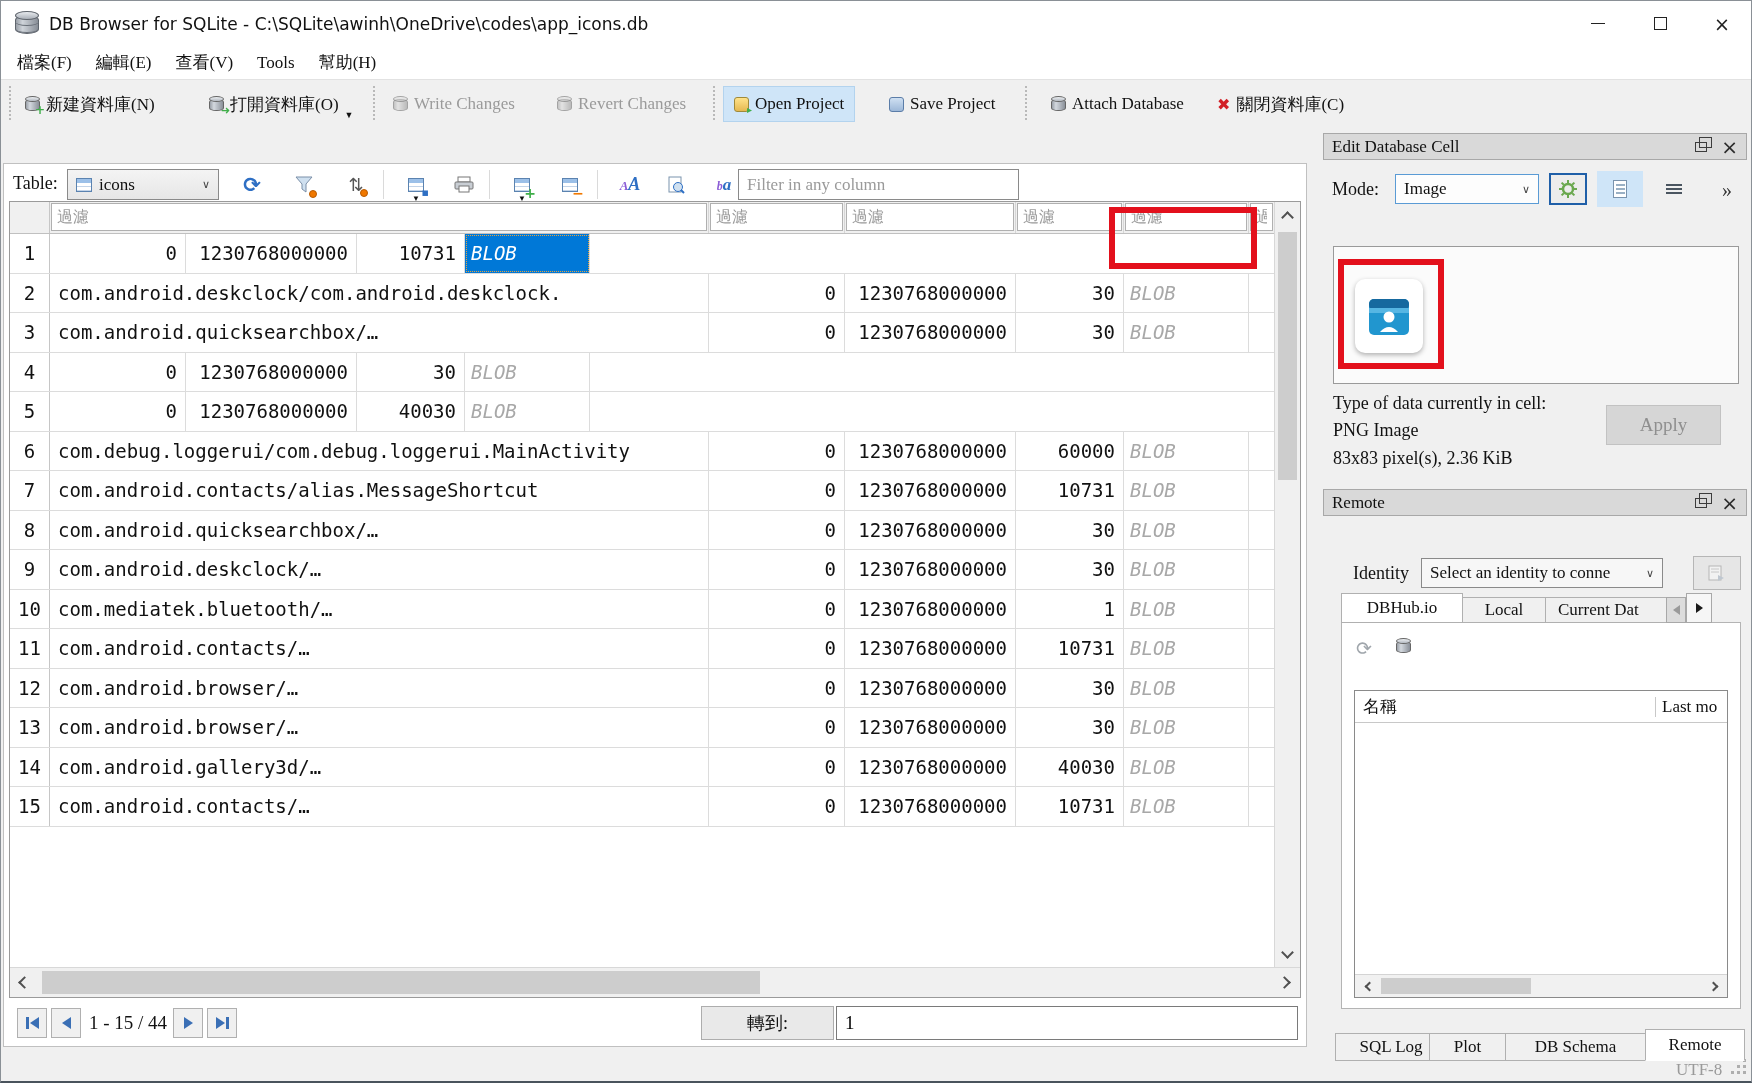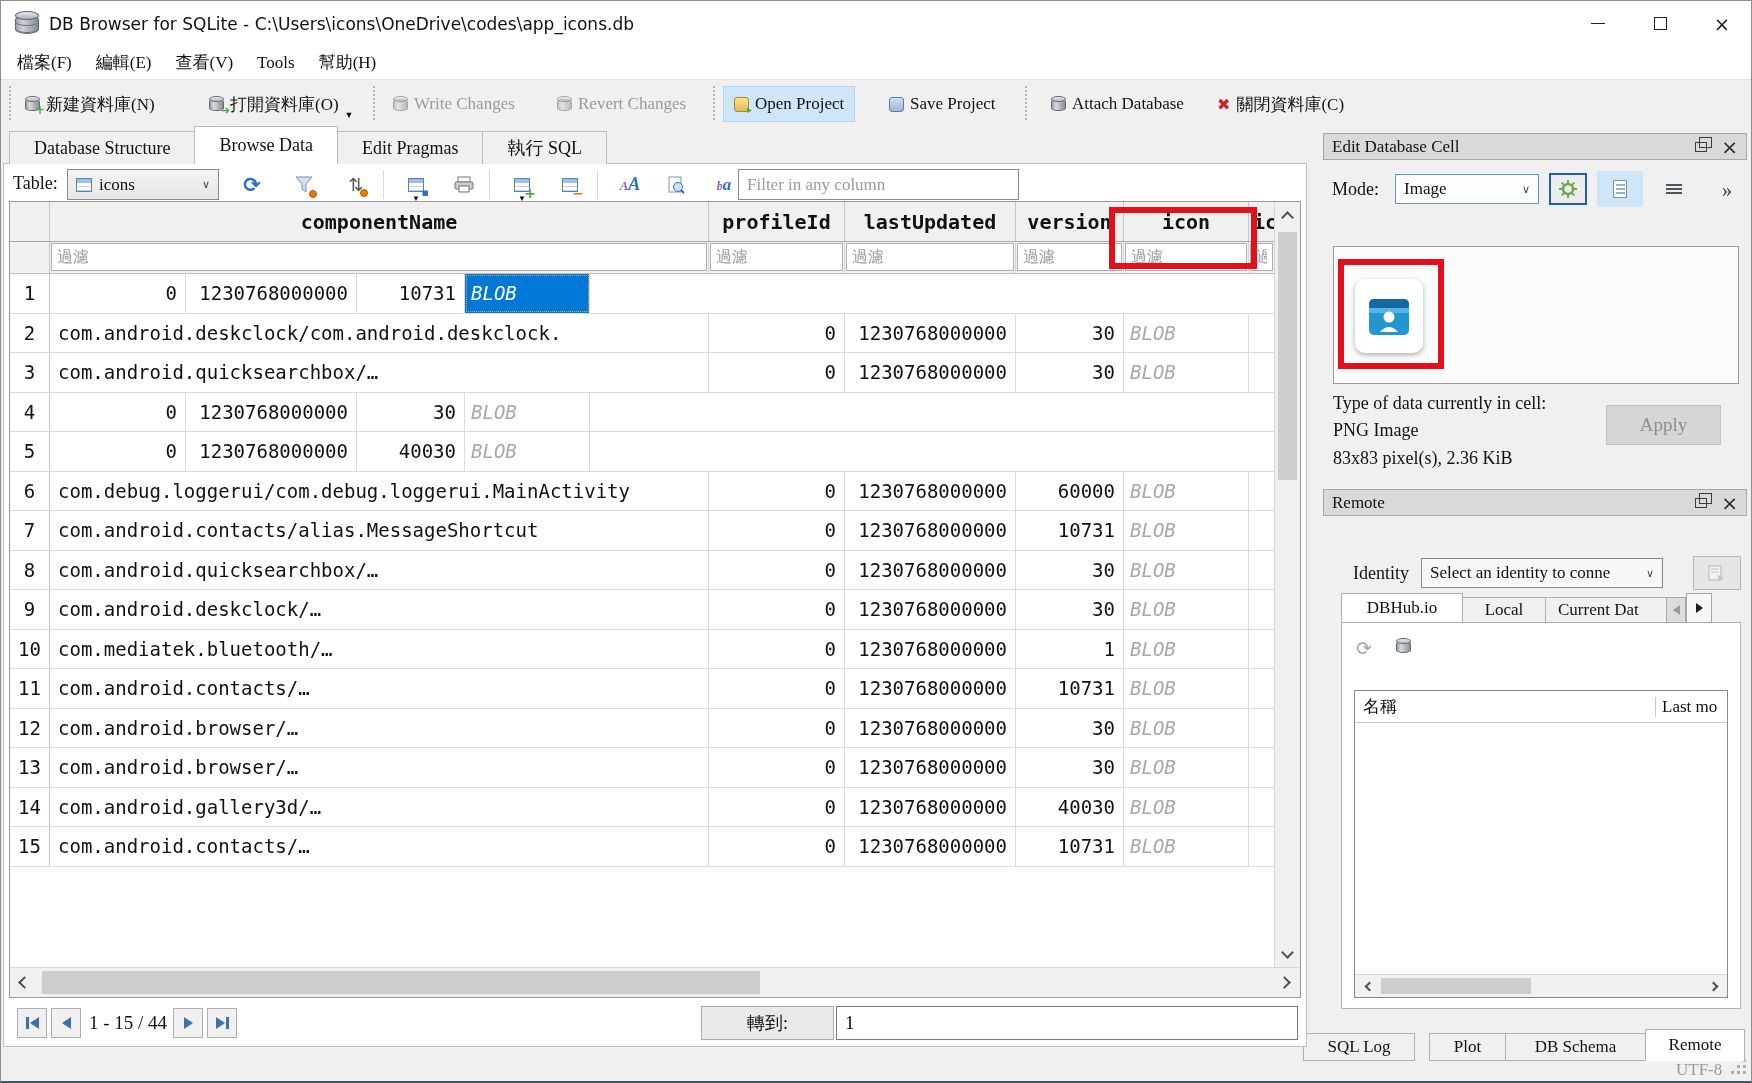--- a/index.html
+++ b/index.html
@@ -179,21 +179,21 @@
 
 <div class="app">
 
   <div class="abs titlebar">
     <span class="dbcyl">
         <span class="body"></span>
         <span class="b2"></span>
         <span class="b1"></span>
         <span class="top"></span>
       </span>
-    <span class="title-text">DB Browser for SQLite - C:\Users\icons\OneDrive\codes\app_icons.db</span>
+    <span class="title-text">DB Browser for SQLite - C:\SQLite\awinh\OneDrive\codes\app_icons.db</span>
     <div class="win-controls">
       <div class="win-btn">
           <span class="min-line"></span>
         </div>
       <div class="win-btn">
           <span class="max-box"></span>
         </div>
       <div class="win-btn">
           <span>×</span>
         </div>
@@ -260,26 +260,20 @@
           <b></b>
         </span>
       <span>Attach Database</span>
     </div>
     <div class="tbtn" style="left:1206px;">
       <span class="redx">✖</span>
       <span>關閉資料庫(C)</span>
     </div>
   </div>
 
-  <div class="abs tabbar">
-    <div class="mtab">Database Structure</div>
-    <div class="mtab active">Browse Data</div>
-    <div class="mtab">Edit Pragmas</div>
-    <div class="mtab">執行 SQL</div>
-  </div>
 
   <div class="abs pane"></div>
 
   <div class="abs controls">
     <span class="c-label">Table:</span>
     <div class="tbl-select">
       <span class="grid-ic"></span>
       <span>icons</span>
       <span class="arr">∨</span>
     </div>
@@ -331,29 +325,20 @@
         </svg>
     </div>
     <div class="ibtn" style="left:690px;">
       <span class="ic-letters"><span style="color:#8b5cd6;font-size:12px;">b</span><span style="color:#2e6fc4;font-size:17px;">a</span></span>
     </div>
     <input class="filter-main" placeholder="Filter in any column" style="">
   </div>
 
   <div class="abs tframe">
     <div class="gmain">
-      <div class="g-head">
-        <div class="cell col-num"></div>
-        <div class="cell col-name">componentName</div>
-        <div class="cell col-pid">profileId</div>
-        <div class="cell col-lu">lastUpdated</div>
-        <div class="cell col-ver">version</div>
-        <div class="cell col-icon">icon</div>
-        <div class="cell col-part">ic</div>
-      </div>
       <div class="g-filter">
         <div class="fcell col-num" style="padding:0;"></div>
         <div class="fcell col-name"><input placeholder="過濾" style=""></div>
         <div class="fcell col-pid"><input placeholder="過濾" style=""></div>
         <div class="fcell col-lu"><input placeholder="過濾" style=""></div>
         <div class="fcell col-ver"><input placeholder="過濾" style=""></div>
         <div class="fcell col-icon"><input placeholder="過濾" style=""></div>
         <div class="fcell col-part"><input placeholder="過濾" style=""></div>
       </div>
       <div>
@@ -636,20 +621,20 @@
             <span class="chev left" style="width:7px;height:7px;"></span>
           </div>
         <div class="hthumb" style="left:26px;width:150px;"></div>
         <div class="sb-btn" style="right:2px;top:0;bottom:0;width:20px;">
             <span class="chev right" style="width:7px;height:7px;"></span>
           </div>
       </div>
     </div>
   </div>
 
-  <div class="btab" style="left:1302px;top:1032px;width:112px;height:28px;">SQL Log</div>
+  <div class="btab" style="left:1334px;top:1032px;width:112px;height:28px;">SQL Log</div>
   <div class="btab" style="left:1428px;top:1032px;width:77px;height:28px;">Plot</div>
   <div class="btab" style="left:1504px;top:1032px;width:141px;height:28px;">DB Schema</div>
   <div class="btab active" style="left:1644px;top:1028px;width:100px;height:32px;">Remote</div>
   <span class="abs statustext" style="left:1675px;top:1059px;">UTF-8</span>
   <span class="grip" style="left:1736px;top:1064px;"></span>
 
 </div>
 
 </body></html>

